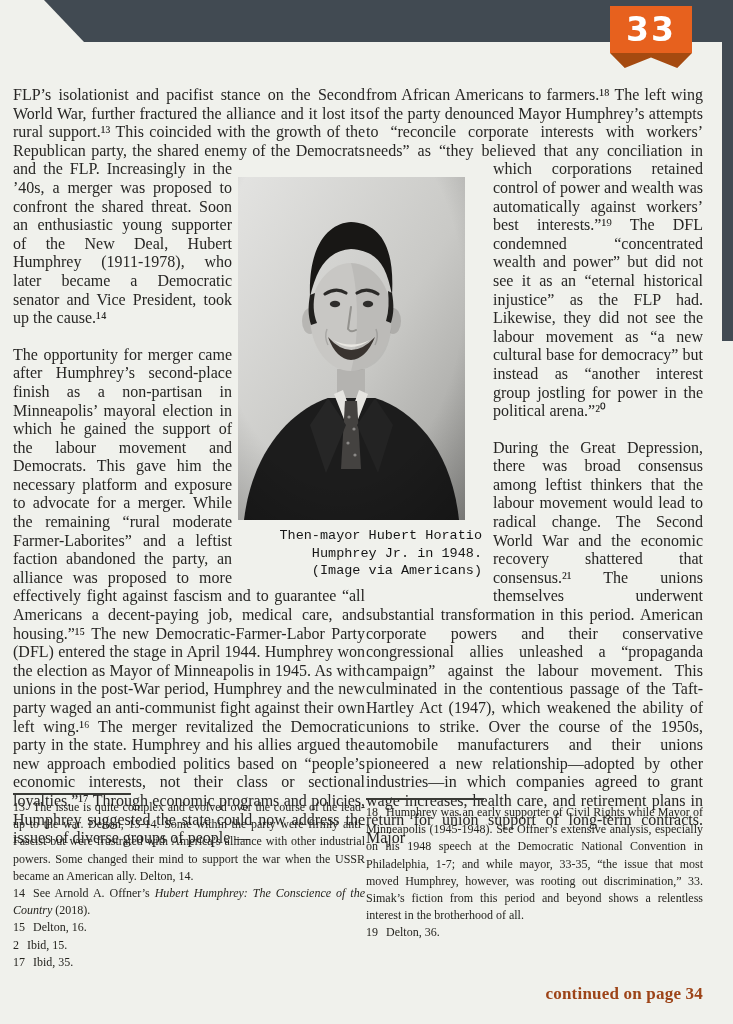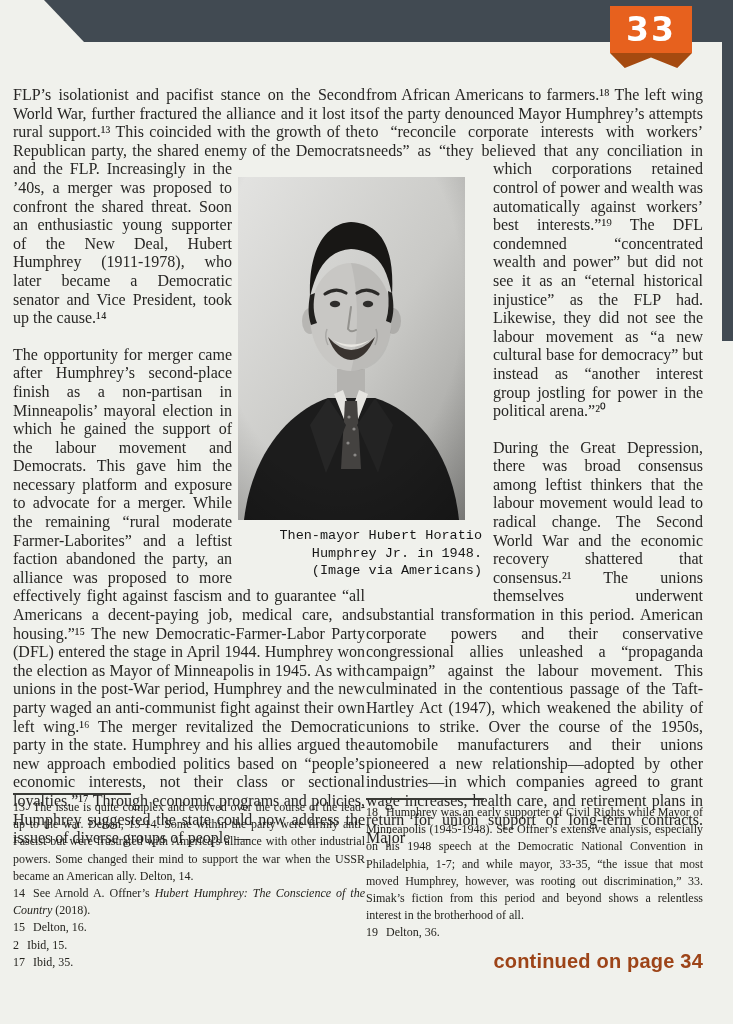--- a/index.html
+++ b/index.html
@@ -22,22 +22,22 @@
   .footnotes{position:absolute;left:0;right:0;font-size:12px;line-height:17.2px;text-align:justify;color:#25241f;}
   .fn-block-left{top:707px;}
   .fn-block-right{top:712px;font-family:Liberation Serif, serif;}
   .fn-rule{width:118px;border-top:2px solid #3a3a36;margin-bottom:4px;}
   .fn{margin:0;}
   .fn-num{margin-right:8px;}
   .photo-fig{position:absolute;left:238px;top:177px;width:227px;height:343px;}
   .photo-fig svg{display:block;width:227px;height:343px;}
   .caption{position:absolute;left:222px;top:527px;width:260px;text-align:right;
         font-family:Liberation Mono, monospace;font-size:13.5px;line-height:17.5px;color:#161616;}
-  .continued{position:absolute;left:366px;top:950px;width:337px;text-align:right;
-        font-family:Liberation Sans, sans-serif;font-weight:bold;font-size:20px;color:#9d4418;letter-spacing:.2px;}
+  .continued{position:absolute;left:366px;top:984px;width:337px;text-align:right;
+        font-family:Liberation Serif, serif;font-weight:bold;font-size:17px;color:#9d4418;letter-spacing:.2px;}
   i{font-style:italic;}
 </style>
 </head>
 <body>
 
 <div class="page">
 
   <div class="header-band"></div>
   <div class="edge-stripe"></div>
 

